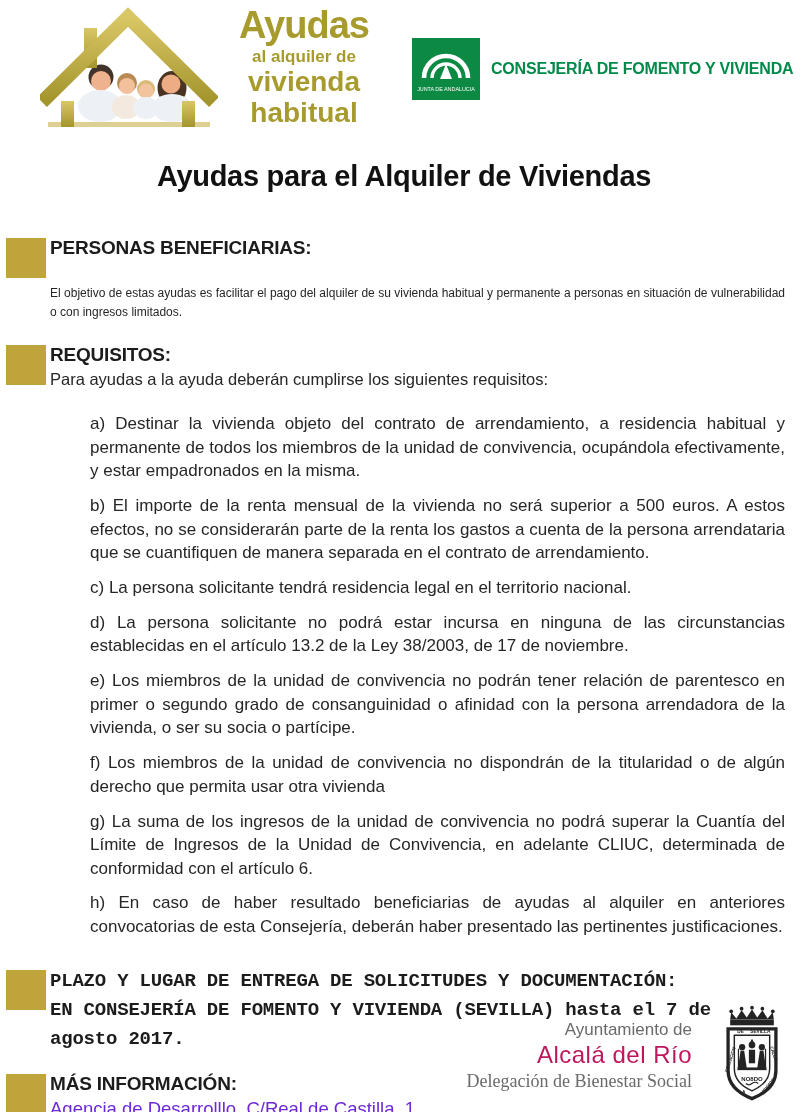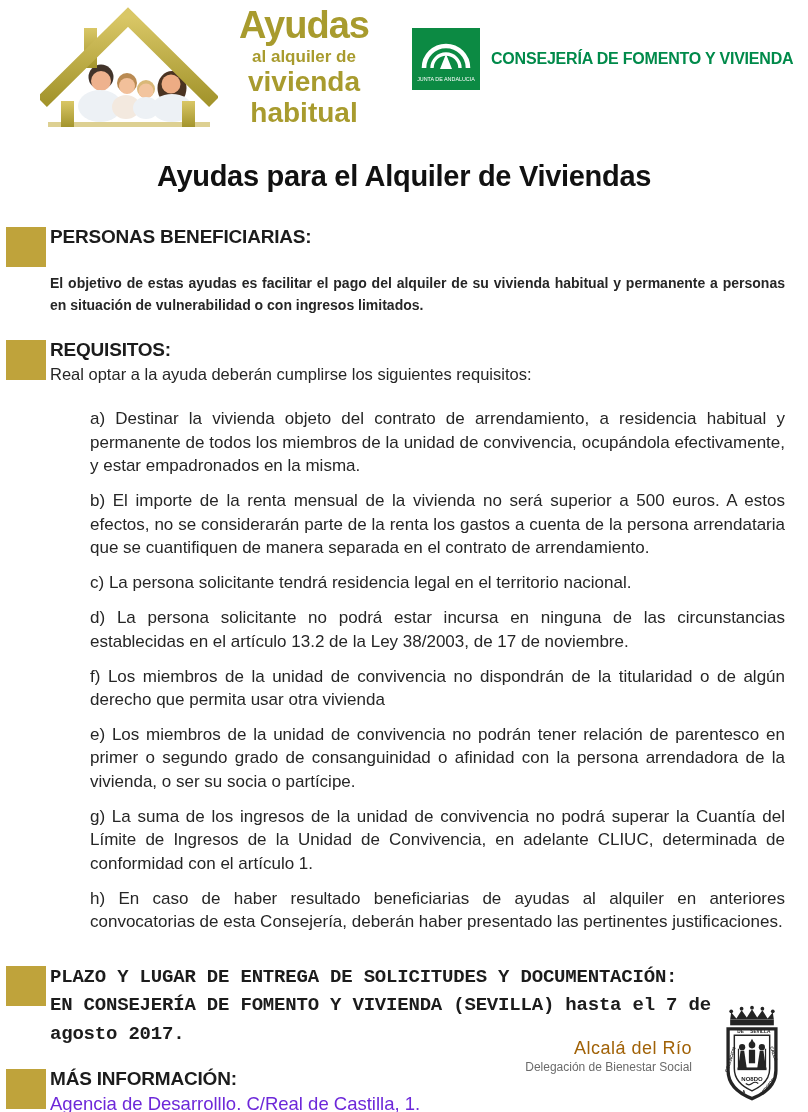--- a/index.html
+++ b/index.html
@@ -14,53 +14,53 @@
   .header { position:relative; height:142px; }
   .house-wrap { position:absolute; left:40px; top:4px; }
   .logo-text {
     position:absolute; left:214px; top:6px; width:180px;
     text-align:center; color:#a89b2e; font-weight:bold; line-height:1;
   }
   .logo-text .l1 { font-size:38px; letter-spacing:-1px; }
   .logo-text .l2 { font-size:17px; margin-top:4px; }
   .logo-text .l3 { font-size:28px; margin-top:3px; }
   .logo-text .l4 { font-size:28px; margin-top:3px; }
-  .junta-block { position:absolute; left:412px; top:28px; display:flex; align-items:center; }
+  .junta-block { position:absolute; left:412px; top:38px; display:flex; align-items:center; }
   .junta-svg { width:68px; height:62px; display:block; }
   .department { margin-left:11px; font-size:16px; font-weight:bold; color:#008a4a; letter-spacing:-0.2px; white-space:nowrap; }
 
   
   .title { margin-top:18px; text-align:center; font-size:29px; font-weight:bold; color:#111; letter-spacing:-0.3px; }
 
   
   .section { position:relative; padding-left:50px; padding-right:23px; }
   .bullet { position:absolute; left:6px; top:1px; width:40px; height:40px; background:#bfa33b; }
   .section h2 { font-size:19px; font-weight:bold; color:#1c1c1c; letter-spacing:-0.2px; }
 
-  .sec-personas { margin-top:33px; }
-  .sec-personas p { margin-top:25px; font-size:14px; line-height:1.55; text-align:justify;font-weight:bold; }
+  .sec-personas { margin-top:44px; }
+  .sec-personas p { margin-top:25px; font-size:12px; line-height:1.55; text-align:justify; }
 
   .sec-requisitos { margin-top:23px; }
   .sec-requisitos .intro { margin-top:2px; font-size:16.5px; line-height:1.4; }
   .req-list { margin-top:21px; padding-left:40px; }
   .req-list p { font-size:17px; line-height:1.38; text-align:justify; margin-bottom:11.5px; }
 
   .sec-plazo { margin-top:29px;font-family:Liberation Mono, monospace; }
   .sec-plazo .bullet { top:3px; }
   .sec-plazo p { font-size:19px; font-weight:bold; color:#1c1c1c; line-height:1.52; letter-spacing:-0.2px; }
 
   .sec-masinfo { margin-top:19px; }
   .sec-masinfo p { font-size:18.5px; margin-top:3px; color:#6d28d9; }
 
   
   .footer { position:absolute; right:6px; bottom:4px; display:flex; align-items:center; }
   .footer-text { text-align:right; color:#6a6a6a; line-height:1.25; margin-right:10px; }
   .footer-text .f1 { font-size:17px; }
-  .footer-text .f2 { font-size:18px; color:#a16207; letter-spacing:0.5px; }
-  .footer-text .f3 { font-size:12px; }
+  .footer-text .f2 { font-size:24px; color:#be185d; letter-spacing:0.5px; }
+  .footer-text .f3 { font-size:18px;font-family:Liberation Serif, serif; }
   .crest-svg { width:100px; height:104px; display:block; }
 </style>
 </head>
 <body>
 
 <div class="page">
 
   <header class="header">
 
     <div class="house-wrap">
@@ -119,47 +119,48 @@
 
   <section class="section sec-personas">
     <span class="bullet"></span>
     <h2>PERSONAS BENEFICIARIAS:</h2>
     <p>El objetivo de estas ayudas es facilitar el pago del alquiler de su vivienda habitual y permanente a personas en situación de vulnerabilidad o con ingresos limitados.</p>
   </section>
 
   <section class="section sec-requisitos">
     <span class="bullet"></span>
     <h2>REQUISITOS:</h2>
-    <p class="intro">Real optar a la ayuda deberán cumplirse los siguientes requisitos:</p>
+    <p class="intro">Para ayudas a la ayuda deberán cumplirse los siguientes requisitos:</p>
     <div class="req-list">
       <p>a) Destinar la vivienda objeto del contrato de arrendamiento, a residencia habitual y permanente de todos los miembros de la unidad de convivencia, ocupándola efectivamente, y estar empadronados en la misma.</p>
       <p>b) El importe de la renta mensual de la vivienda no será superior a 500 euros. A estos efectos, no se considerarán parte de la renta los gastos a cuenta de la persona arrendataria que se cuantifiquen de manera separada en el contrato de arrendamiento.</p>
       <p>c) La persona solicitante tendrá residencia legal en el territorio nacional.</p>
       <p>d) La persona solicitante no podrá estar incursa en ninguna de las circunstancias establecidas en el artículo 13.2 de la Ley 38/2003, de 17 de noviembre.</p>
+      <p>e) Los miembros de la unidad de convivencia no podrán tener relación de parentesco en primer o segundo grado de consanguinidad o afinidad con la persona arrendadora de la vivienda, o ser su socia o partícipe.</p>
       <p>f) Los miembros de la unidad de convivencia no dispondrán de la titularidad o de algún derecho que permita usar otra vivienda</p>
-      <p>e) Los miembros de la unidad de convivencia no podrán tener relación de parentesco en primer o segundo grado de consanguinidad o afinidad con la persona arrendadora de la vivienda, o ser su socia o partícipe.</p>
-      <p>g) La suma de los ingresos de la unidad de convivencia no podrá superar la Cuantía del Límite de Ingresos de la Unidad de Convivencia, en adelante CLIUC, determinada de conformidad con el artículo 1.</p>
+      <p>g) La suma de los ingresos de la unidad de convivencia no podrá superar la Cuantía del Límite de Ingresos de la Unidad de Convivencia, en adelante CLIUC, determinada de conformidad con el artículo 6.</p>
       <p>h) En caso de haber resultado beneficiarias de ayudas al alquiler en anteriores convocatorias de esta Consejería, deberán haber presentado las pertinentes justificaciones.</p>
     </div>
   </section>
 
   <section class="section sec-plazo">
     <span class="bullet"></span>
     <p>PLAZO Y LUGAR DE ENTREGA DE SOLICITUDES Y DOCUMENTACIÓN:</p>
     <p>EN CONSEJERÍA DE FOMENTO Y VIVIENDA (SEVILLA) hasta el 7 de agosto 2017.</p>
   </section>
 
   <section class="section sec-masinfo">
     <span class="bullet"></span>
     <h2>MÁS INFORMACIÓN:</h2>
     <p>Agencia de Desarrolllo. C/Real de Castilla, 1.</p>
   </section>
 
   <footer class="footer">
     <div class="footer-text">
+      <div class="f1">Ayuntamiento de</div>
       <div class="f2">Alcalá del Río</div>
       <div class="f3">Delegación de Bienestar Social</div>
     </div>
     <svg class="crest-svg" viewBox="0 0 96 100" aria-hidden="true">
 
       <circle cx="28" cy="7" r="1.8" fill="#242424"></circle>
       <circle cx="38" cy="4.5" r="1.8" fill="#242424"></circle>
       <circle cx="48" cy="3.5" r="1.8" fill="#242424"></circle>
       <circle cx="58" cy="4.5" r="1.8" fill="#242424"></circle>
       <circle cx="68" cy="7" r="1.8" fill="#242424"></circle>

